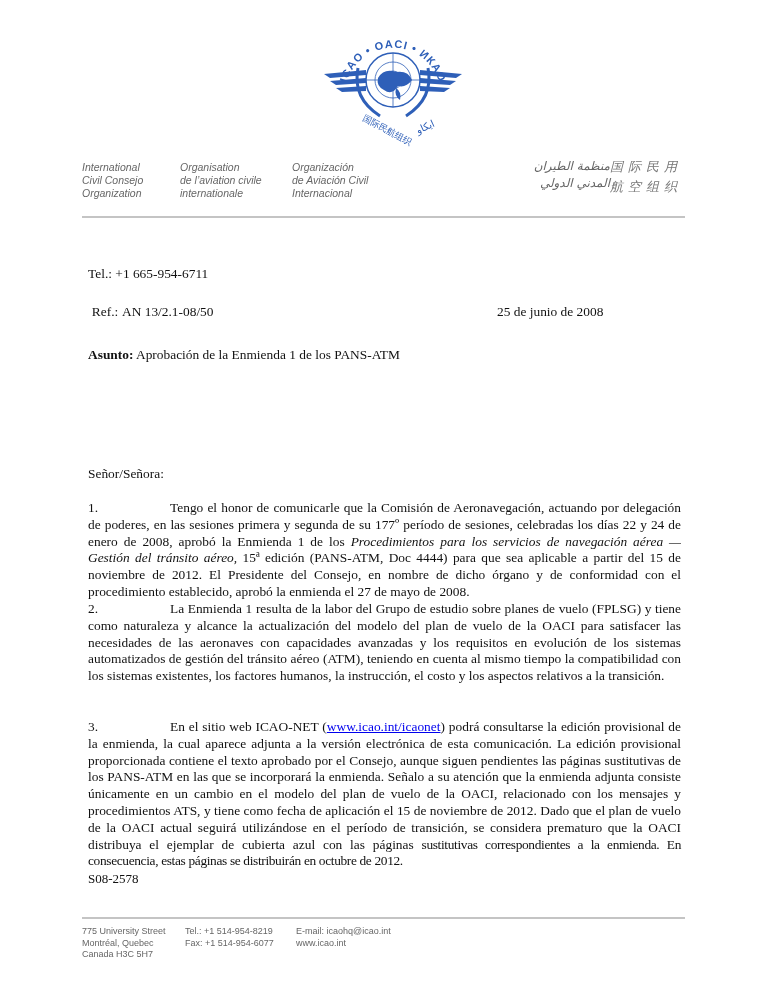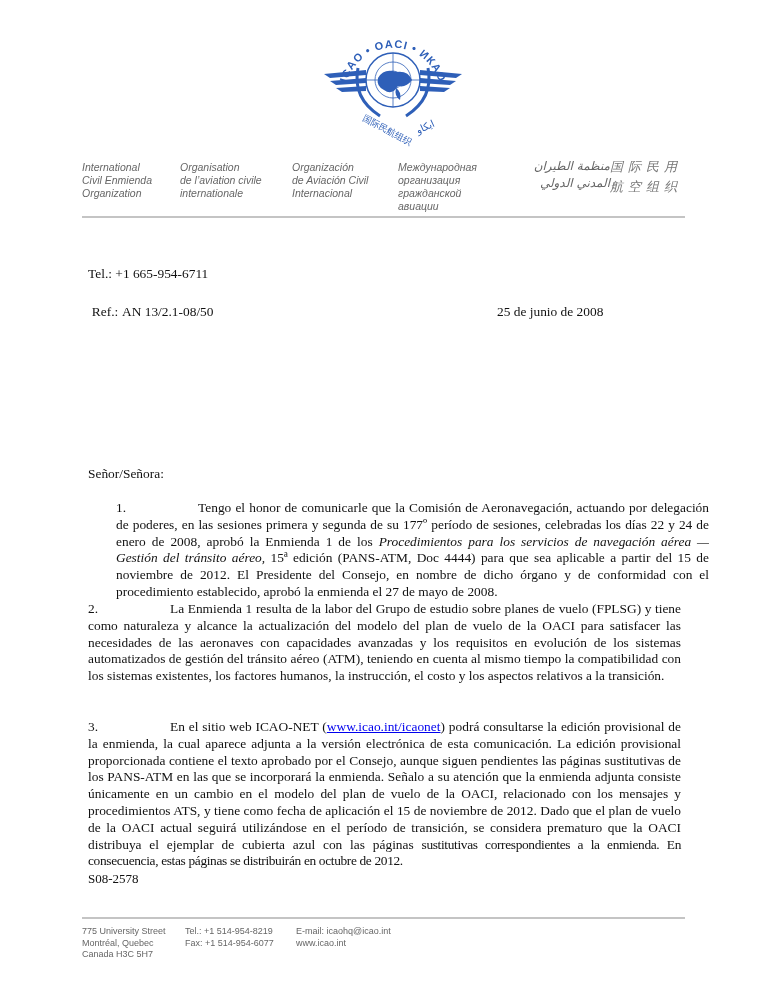--- a/index.html
+++ b/index.html
@@ -29,21 +29,21 @@
   .ref { left: 88px; top: 304px; }
   .ref .ref-label { display: inline-block; width: 34px; text-align: center; }
   .date { left: 497px; top: 304px; }
   .asunto { left: 88px; top: 347px; }
   .tramit { left: 88px; top: 382px; width: 300px; }
   b { font-weight: bold; }
   .saludo { left: 88px; top: 466px; }
 
   .para { left: 88px; width: 593px; text-align: justify; }
   .para .num { display: inline-block; width: 82px; }
-  .p1 { top: 500px; margin-left: 28px; }
+  .p1 { top: 500px; }
   .p2 { top: 601px; }
   .p3 { top: 719px; }
   .p3 .lastline { letter-spacing: -0.35px; }
   a.link { color: #0000ee; text-decoration: underline; }
 
   .docnum { left: 88px; top: 871px; font-size: 13px; text-align: center; }
 
   
   .ftr { position: absolute; top: 926px; font-family: "Liberation Sans", sans-serif; font-size: 9px; line-height: 11.5px; color: #666; }
   .ftr div { white-space: nowrap; }
@@ -85,56 +85,53 @@
     <line x1="75" y1="45" x2="75" y2="99" stroke="#2e5fb8" stroke-width="0.8"></line>
     <path d="M 60 70 Q 66 60 78 64 Q 90 62 94 72 Q 88 80 80 78 Q 74 88 66 82 Q 58 78 60 70 Z" fill="#2e5fb8"></path>
     <path d="M 78 80 Q 84 84 82 92 Q 76 88 78 80 Z" fill="#2e5fb8"></path>
 
     <text x="44" y="112" font-family="DejaVu Sans, sans-serif" font-size="9" fill="#2e5fb8" transform="rotate(28 44 112)">国际民航组织</text>
     <text x="100" y="126" font-family="DejaVu Sans, sans-serif" font-size="10" fill="#2e5fb8" transform="rotate(-25 100 126)">ايكاو</text>
   </svg>
 
   <div class="hdr hdr-en">
     <div>International</div>
-    <div>Civil Enmienda</div>
+    <div>Civil Consejo</div>
     <div>Organization</div>
   </div>
   <div class="hdr hdr-fr">
     <div>Organisation</div>
     <div>de l’aviation civile</div>
     <div>internationale</div>
   </div>
   <div class="hdr hdr-es">
     <div>Organización</div>
     <div>de Aviación Civil</div>
     <div>Internacional</div>
-  </div>
-  <div class="hdr hdr-ru">
-    <div>Международная</div>
-    <div>организация</div>
-    <div>гражданской</div>
-    <div>авиации</div>
   </div>
   <div class="hdr hdr-ar">
     <div>منظمة الطيران</div>
     <div>المدني الدولي</div>
   </div>
   <div class="hdr hdr-zh">
     <div>国际民用</div>
     <div>航空组织</div>
   </div>
 
   <div class="rule rule-top"></div>
 
   <div class="txt tel">Tel.: +1 665-954-6711</div>
   <div class="txt ref">
     <span class="ref-label">Ref.:</span><span>AN 13/2.1-08/50</span>
   </div>
   <div class="txt date">25 de junio de 2008</div>
 
+  <div class="txt asunto">
+    <b>Asunto:</b><span> Aprobación de la Enmienda 1 de los PANS-ATM</span>
+  </div>
 
 
   <div class="txt saludo">Señor/Señora:</div>
 
   <div class="txt para p1">
     <span class="num">1.</span><span>Tengo el honor de comunicarle que la Comisión de Aeronavegación, actuando por delegación de poderes, en las sesiones primera y segunda de su 177º período de sesiones, celebradas los días 22 y 24 de enero de 2008, aprobó la Enmienda 1 de los </span><i>Procedimientos para los servicios de navegación aérea — Gestión del tránsito aéreo,</i><span> 15ª edición (PANS-ATM, Doc 4444) para que sea aplicable a partir del 15 de noviembre de 2012. El Presidente del Consejo, en nombre de dicho órgano y de conformidad con el procedimiento establecido, aprobó la enmienda el 27 de mayo de 2008.</span>
   </div>
 
   <div class="txt para p2">
     <span class="num">2.</span><span>La Enmienda 1 resulta de la labor del Grupo de estudio sobre planes de vuelo (FPLSG) y tiene como naturaleza y alcance la actualización del modelo del plan de vuelo de la OACI para satisfacer las necesidades de las aeronaves con capacidades avanzadas y los requisitos en evolución de los sistemas automatizados de gestión del tránsito aéreo (ATM), teniendo en cuenta al mismo tiempo la compatibilidad con los sistemas existentes, los factores humanos, la instrucción, el costo y los aspectos relativos a la transición.</span>

